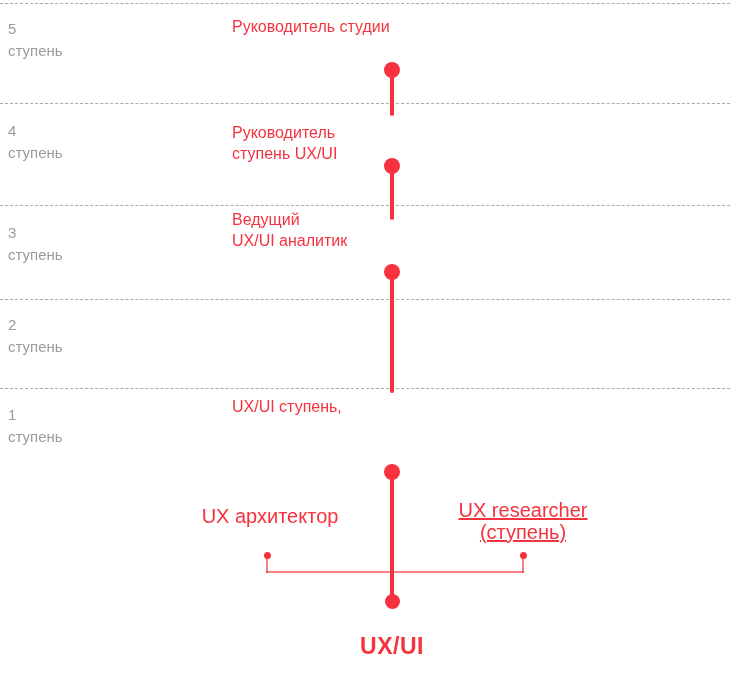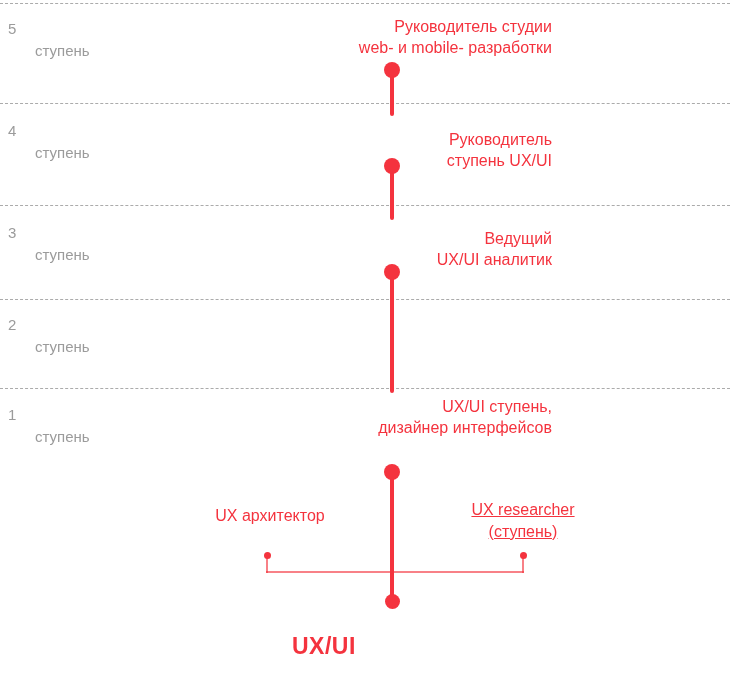--- a/index.html
+++ b/index.html
@@ -8,42 +8,42 @@
     --dash:#ababab;
   }
   html,body{margin:0;padding:0;background:#ffffff;}
   body{width:730px;height:697px;font-family:"Liberation Sans",sans-serif;}
   .stage{position:relative;width:730px;height:697px;background:#ffffff;overflow:hidden;}
 
   .dash-line{position:absolute;left:0;width:730px;height:0;border-top:1.5px dashed var(--dash);}
 
   .step-label{position:absolute;left:8px;color:var(--gray);font-size:15px;line-height:22px;}
   .step-label .num{display:block;}
-  .step-label .word{display:block;margin-left:27px;}
+  .step-label .word{display:block;}
 
-  .role-title{position:absolute;left:232px;width:320px;text-align:right;color:var(--red);
+  .role-title{position:absolute;left:232px;width:320px;text-align:left;color:var(--red);
               font-size:16px;line-height:21px;}
 
   .vline{position:absolute;left:390px;width:4px;background:var(--red);border-radius:2px;}
 
   .dot{position:absolute;background:var(--red);border-radius:50%;}
   .dot.big{width:16px;height:16px;left:384px;}
   .dot.root{width:15px;height:15px;left:385px;top:594px;}
   .dot.small{width:7px;height:7px;}
 
   .bracket-h{position:absolute;left:266px;top:571px;width:258px;height:2px;background:var(--red);opacity:.62;}
   .bracket-riser{position:absolute;top:556px;width:2px;height:17px;background:var(--red);opacity:.62;}
   .riser-left{left:266px;}
   .riser-right{left:522px;}
 
-  .branch-label{position:absolute;text-align:center;color:var(--red);font-size:16px;line-height:22px;}
+  .branch-label{position:absolute;text-align:center;color:var(--red);font-size:20px;line-height:22px;}
   .branch-left{left:170px;top:505px;width:200px;}
   .branch-right{left:423px;top:499px;width:200px;text-decoration:underline;}
 
-  .root-title{position:absolute;left:292px;top:633px;width:200px;
+  .root-title{position:absolute;left:292px;top:633px;width:200px;text-align:center;
               color:var(--red);font-size:23px;font-weight:bold;letter-spacing:.5px;}
 </style>
 </head>
 <body>
 
 <div class="stage">
 
   <div class="dash-line" style="top:3px"></div>
   <div class="dash-line" style="top:103px"></div>
   <div class="dash-line" style="top:205px"></div>
@@ -66,33 +66,31 @@
     <span class="num">2</span>
     <span class="word">ступень</span>
   </div>
   <div class="step-label" style="top:404px">
     <span class="num">1</span>
     <span class="word">ступень</span>
   </div>
 
   <div class="role-title" style="top:16px">
     <span>Руководитель студии</span><br>
-    <span>web- и mobile- разработки</span>
   </div>
-  <div class="role-title" style="top:129px">
+  <div class="role-title" style="top:122px">
     <span>Руководитель</span><br>
     <span>ступень UX/UI</span>
   </div>
-  <div class="role-title" style="top:228px">
+  <div class="role-title" style="top:209px">
     <span>Ведущий</span><br>
     <span>UX/UI аналитик</span>
   </div>
   <div class="role-title" style="top:396px">
     <span>UX/UI ступень,</span><br>
-    <span>дизайнер интерфейсов</span>
   </div>
 
   <div class="vline" style="top:70px;height:46px"></div>
   <div class="vline" style="top:166px;height:54px"></div>
   <div class="vline" style="top:272px;height:121px"></div>
   <div class="vline" style="top:472px;height:130px"></div>
 
   <div class="dot big" style="top:62px"></div>
   <div class="dot big" style="top:158px"></div>
   <div class="dot big" style="top:264px"></div>

